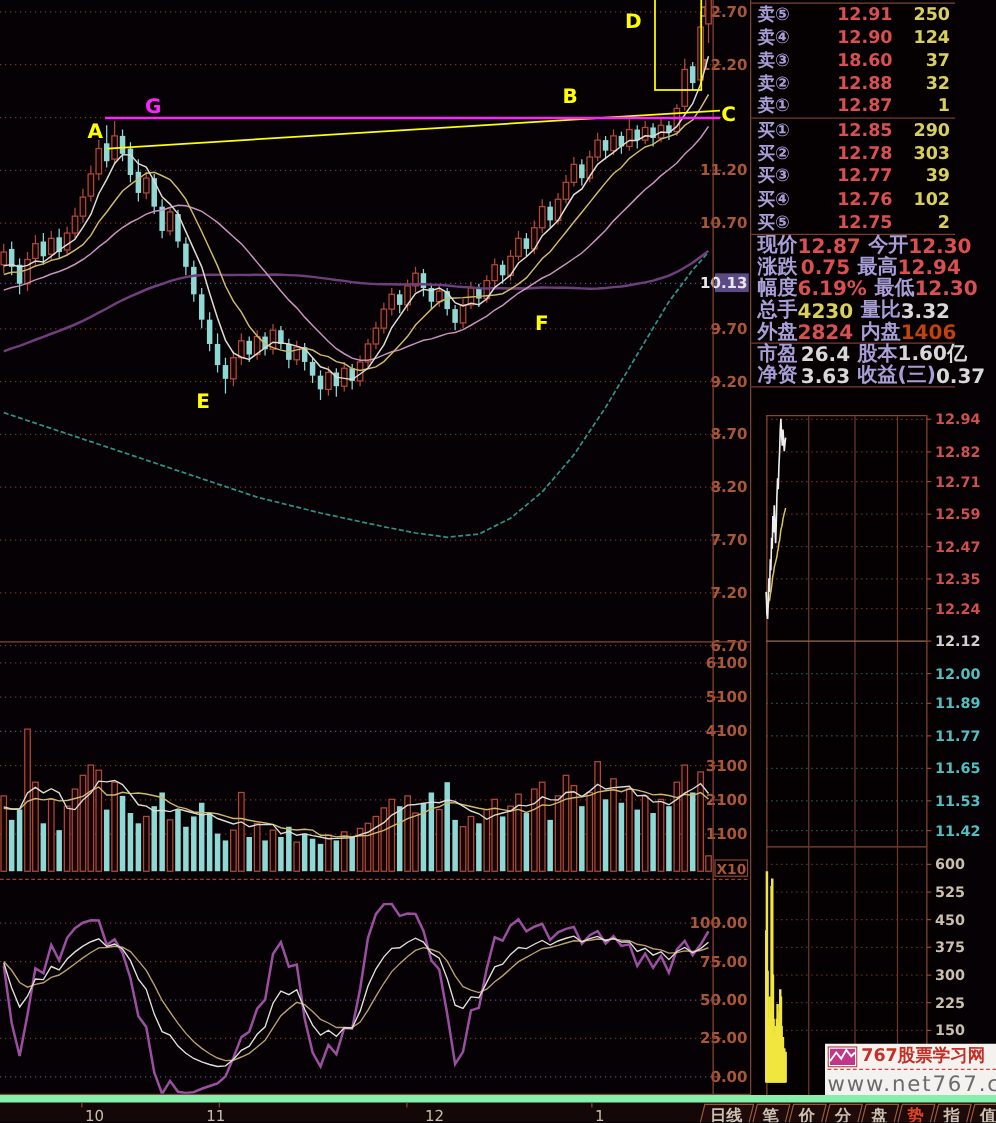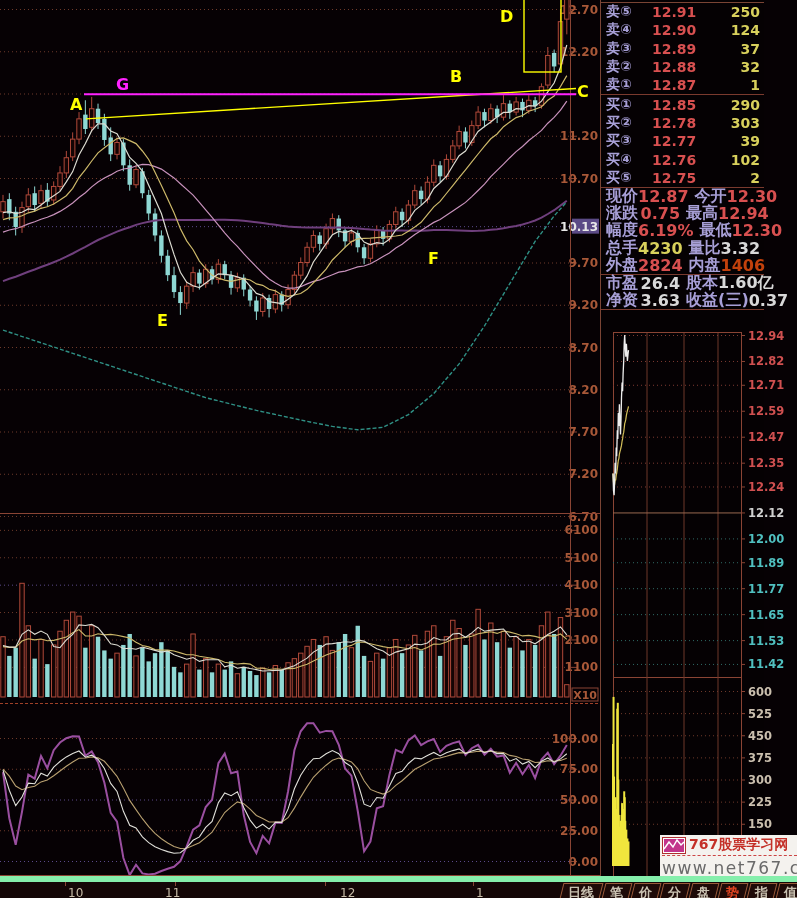--- a/index.html
+++ b/index.html
@@ -5,21 +5,21 @@
   html,body{margin:0;padding:0;background:#000;}
   .stage{position:relative;width:797px;height:898px;background:#060104;overflow:hidden;
          font-family:"DejaVu Sans",sans-serif;-webkit-font-smoothing:none;}
   svg{display:block;}
   
   .right-panel{position:absolute;left:600px;top:0;width:164px;height:876px;
                border-left:1px solid #7a4434;box-sizing:border-box;background:#050103;}
   .cut-header{height:2px;border-bottom:1px solid #7a4434;}
   .ob-row{display:flex;align-items:center;height:18.3px;padding:0 4px 0 5px;font-size:14px;font-weight:bold;}
   .ob-label{width:46px;color:#a79fd6;font-size:14px;letter-spacing:0;}
-  .ob-price{width:62px;}
+  .ob-price{width:62px;text-align:right;}
   .ob-qty{flex:1;text-align:right;}
   .ob-sep{border-top:1px solid #7a3a2e;}
   .q-row{display:flex;height:17.2px;align-items:center;padding:0 4px 0 5px;font-size:16px;font-weight:bold;}
   .q-cell{display:flex;flex:1;justify-content:space-between;align-items:center;}
   .q-cell.c1{flex:0 0 52%;padding-right:6px;box-sizing:border-box;}
   .q-label{color:#a79fd6;font-weight:bold;white-space:nowrap;}
   .q-value{white-space:nowrap;}
   .red{color:#d85050}.yellow{color:#d8d05c}.cyan{color:#c2410c}.white{color:#d8d8d8}
   
   .watermark{position:absolute;left:660px;top:835px;width:137px;height:43px;background:#f4f2ee;
@@ -447,21 +447,21 @@
           <span class="ob-price red">12.91</span>
           <span class="ob-qty yellow">250</span>
         </div>
         <div class="ob-row">
           <span class="ob-label">卖④</span>
           <span class="ob-price red">12.90</span>
           <span class="ob-qty yellow">124</span>
         </div>
         <div class="ob-row">
           <span class="ob-label">卖③</span>
-          <span class="ob-price red">12.89</span>
+          <span class="ob-price red">18.60</span>
           <span class="ob-qty yellow">37</span>
         </div>
         <div class="ob-row">
           <span class="ob-label">卖②</span>
           <span class="ob-price red">12.88</span>
           <span class="ob-qty yellow">32</span>
         </div>
         <div class="ob-row">
           <span class="ob-label">卖①</span>
           <span class="ob-price red">12.87</span>

